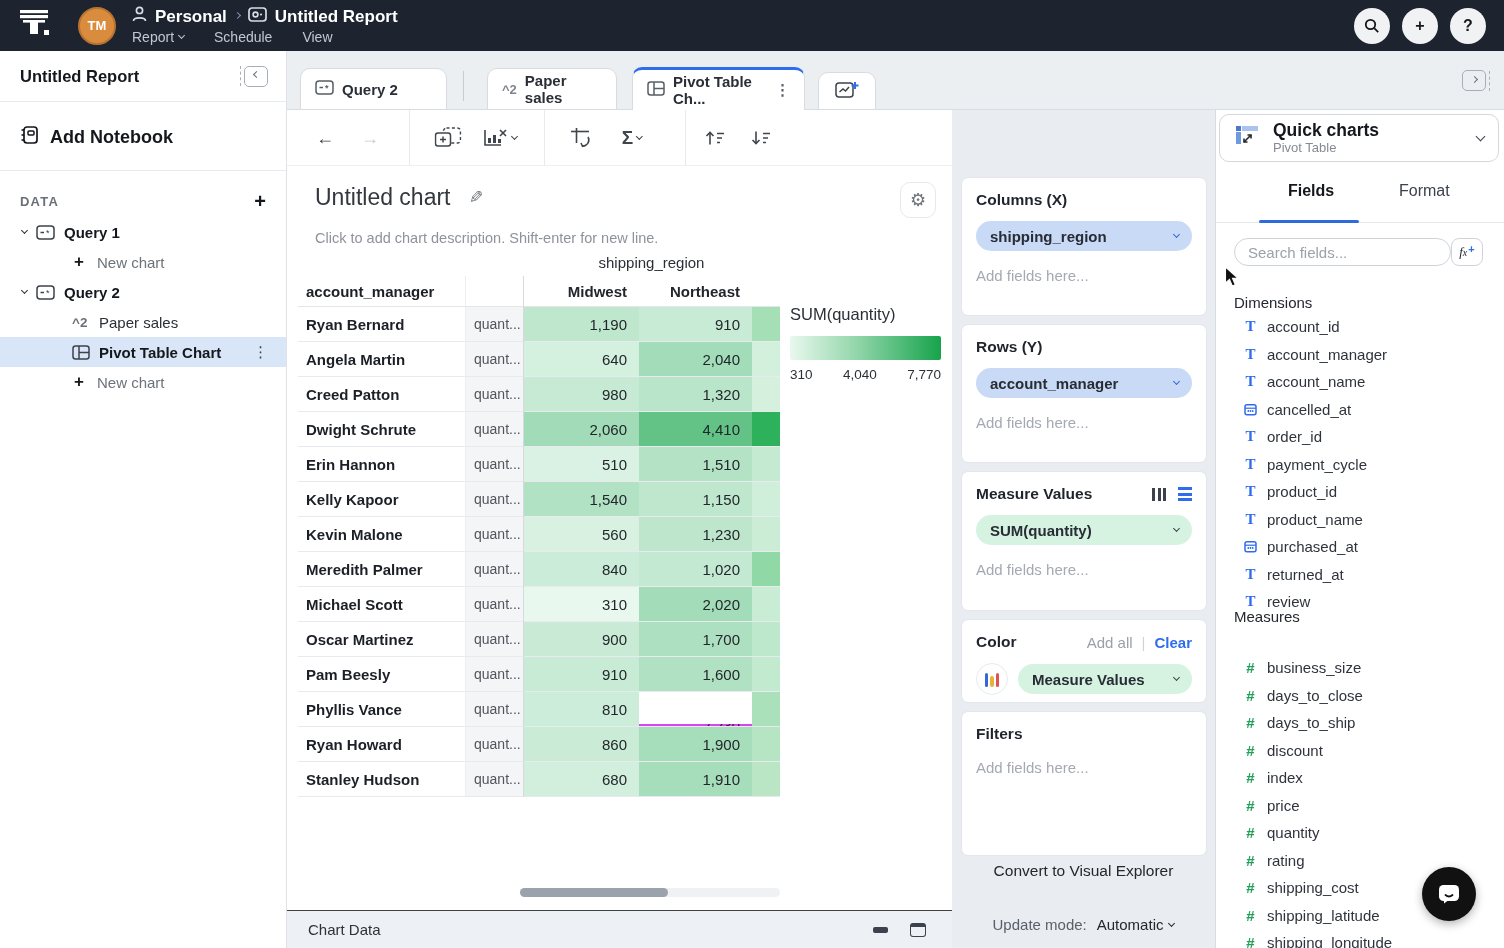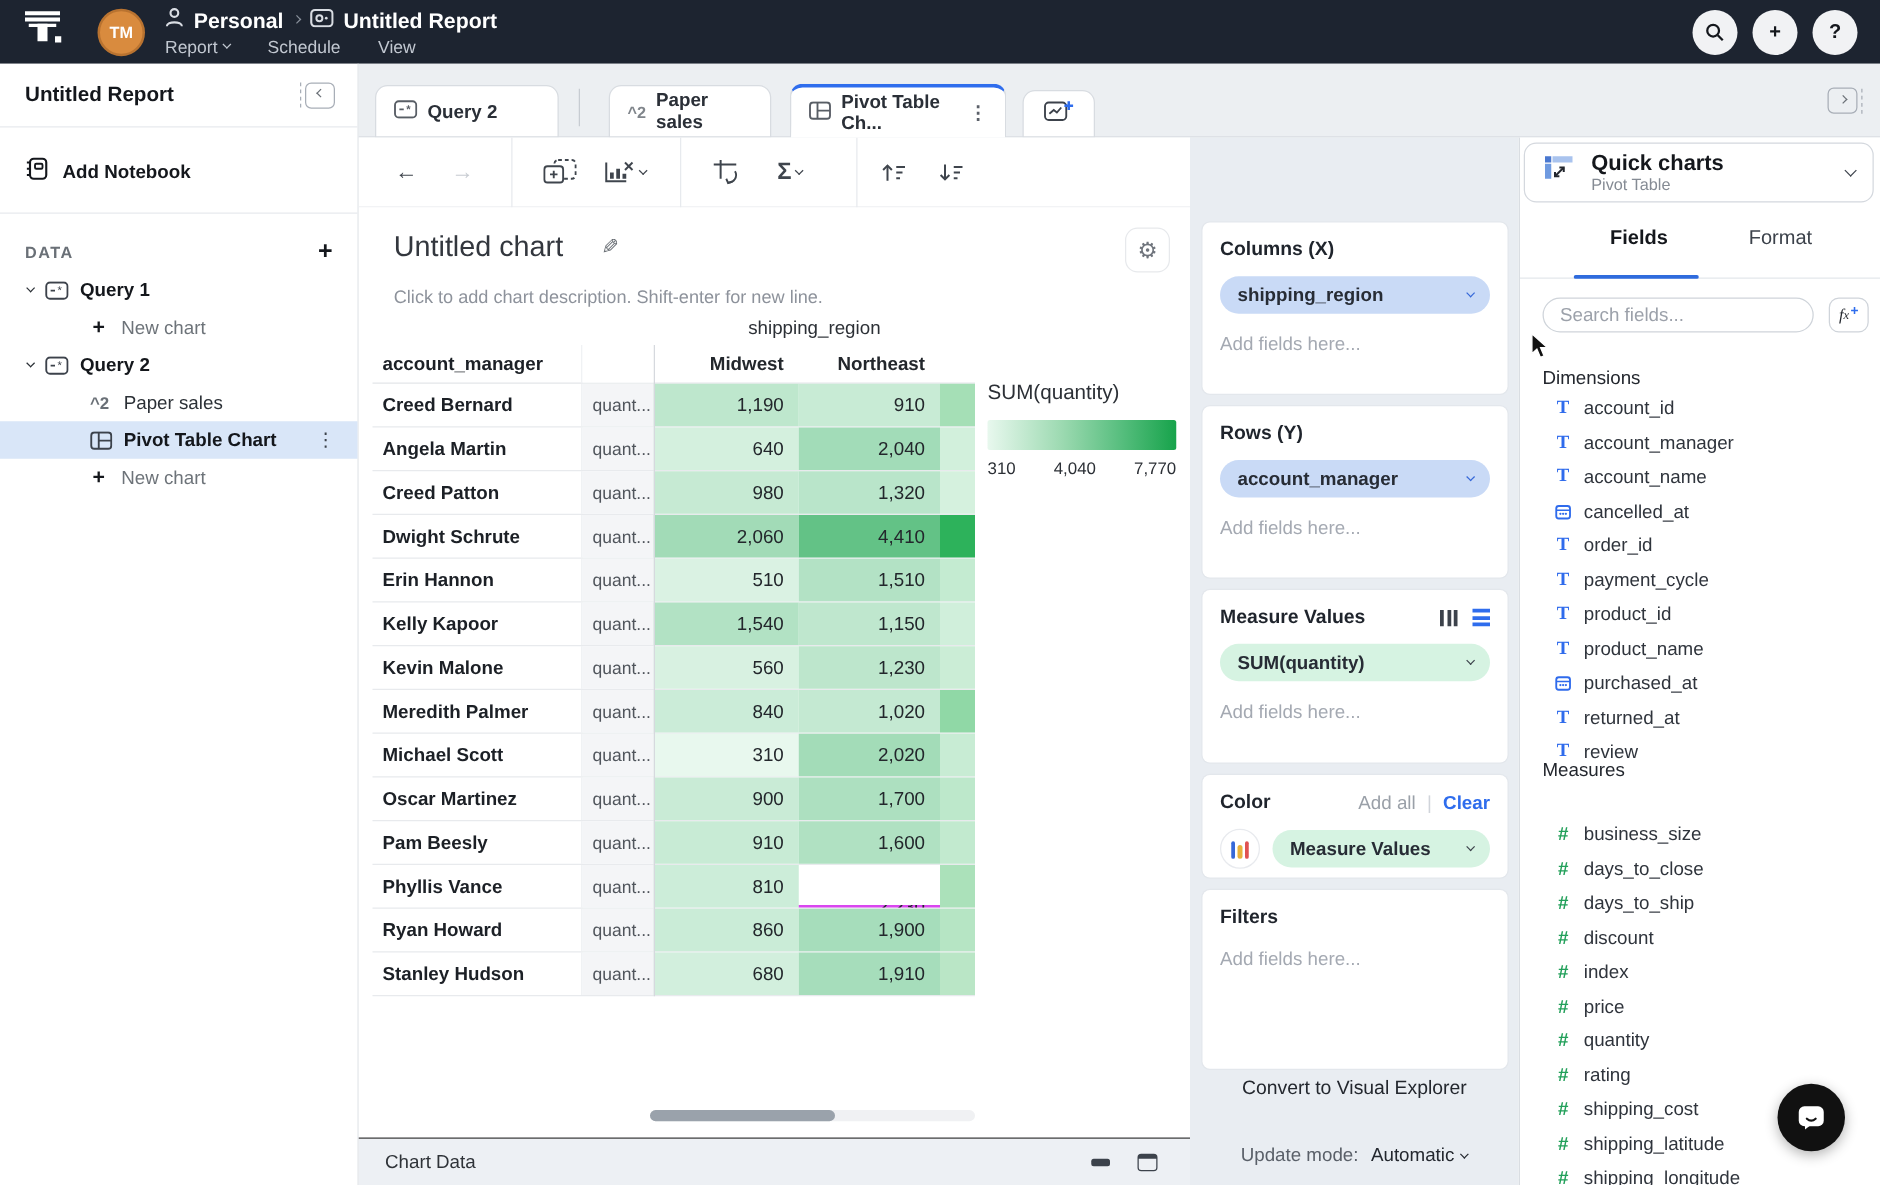--- a/index.html
+++ b/index.html
@@ -24,21 +24,21 @@
   .circle-btn { width:36px; height:36px; border-radius:50%; background:#f1f2f4; color:#14171c; display:flex; align-items:center; justify-content:center; font-weight:700; font-size:16px; cursor:pointer; }
 
   
   .sidebar { position:absolute; left:0; top:51px; width:287px; height:897px; background:#fff; border-right:1px solid #dfe3e8; }
   .sb-head { height:51px; border-bottom:1px solid #e7eaee; display:flex; align-items:center; justify-content:space-between; padding:0 18px 0 20px; }
   .sb-title { font-size:16.5px; font-weight:700; color:#14171c; }
   .panel-ic { display:flex; align-items:center; gap:3px; cursor:pointer; color:#6a7077; }
   .panel-ic .dash { width:0; height:20px; border-left:1.5px dashed #a8aeb7; }
   .panel-ic .box { width:24px; height:21px; border:1.5px solid #a8aeb7; border-radius:5px; display:flex; align-items:center; justify-content:center; }
   .sb-row { display:flex; align-items:center; gap:10px; padding:0 20px; height:34px; margin-top:18px; cursor:pointer; }
-  .sb-row .lbl { font-size:15px; font-weight:700; color:#14171c; }
+  .sb-row .lbl { font-size:18px; font-weight:700; color:#14171c; }
   .sb-div { height:1px; background:#e7eaee; margin:16px 0 0 0; }
   .data-row { display:flex; align-items:center; justify-content:space-between; padding:0 20px; margin-top:18px; height:24px; }
   .data-lbl { font-size:13px; font-weight:700; letter-spacing:1.2px; color:#6a7077; }
   .data-plus { font-size:20px; font-weight:700; color:#14171c; cursor:pointer; line-height:1; }
   .tree { margin-top:4px; }
   .trow { height:30px; display:flex; align-items:center; gap:9px; font-size:15px; color:#2b3036; cursor:pointer; padding-left:22px; }
   .trow.ind { padding-left:74px; }
   .trow b { font-weight:700; color:#14171c; }
   .trow.sel { background:#d9e6f8; }
   .trow .kebab { margin-left:auto; margin-right:18px; color:#3c424b; font-size:15px; letter-spacing:0; }
@@ -59,21 +59,21 @@
 
   
   .toolbar { position:absolute; left:287px; top:110px; width:665px; height:56px; background:#fff; border-bottom:1px solid #eef0f2; }
   .toolbar .tb { position:absolute; top:50%; transform:translate(-50%,-50%); display:flex; align-items:center; gap:4px; color:#3f454d; cursor:pointer; font-size:18px; }
   .toolbar .tb.dis { color:#c8ccd2; cursor:default; }
   .tb-div { position:absolute; top:0; height:56px; width:1px; background:#e7eaee; }
   .sigma { font-size:19px; font-weight:600; }
 
   
   .content { position:absolute; left:287px; top:166px; width:665px; height:744px; background:#fff; overflow:hidden; }
-  .chart-title-row { position:absolute; left:28px; top:18px; display:flex; align-items:center; gap:30px; }
+  .chart-title-row { position:absolute; left:28px; top:18px; display:flex; align-items:center; gap:18px; }
   .chart-title { font-size:23px; color:#33373e; }
   .pencil { color:#6b7076; font-size:17px; cursor:pointer; transform:scaleX(-1); }
   .gear-btn { position:absolute; left:613px; top:16px; width:36px; height:36px; border:1px solid #e7e9ec; border-radius:10px; display:flex; align-items:center; justify-content:center; color:#70757d; font-size:18px; cursor:pointer; }
   .chart-desc { position:absolute; left:28px; top:64px; font-size:14.5px; color:#8d929b; cursor:text; }
 
   .colgroup-lbl { position:absolute; left:236px; top:88px; width:257px; text-align:center; font-size:15px; color:#2c3036; }
   .pivot { position:absolute; left:11px; top:110px; width:482px; }
   .prow { display:grid; grid-template-columns:168px 57px 116px 113px 28px; height:35px; border-bottom:1px solid #e8eaed; }
   .prow.hd { height:31px; border-bottom:1px solid #e4e6e9; }
   .pcell { display:flex; align-items:center; font-size:15px; color:#23272c; overflow:hidden; white-space:nowrap; }
@@ -133,21 +133,21 @@
   .qc-box { position:absolute; left:3px; top:4px; width:280px; height:48px; border:1px solid #d4d8de; border-radius:10px; background:#fff; display:flex; align-items:center; padding:0 14px; gap:12px; cursor:pointer; }
   .qc-text { display:flex; flex-direction:column; line-height:1.15; }
   .qc-title { font-size:17.5px; font-weight:700; color:#14171c; }
   .qc-sub { font-size:13px; color:#858b94; }
   .qc-box .cv { margin-left:auto; color:#3c424b; }
   .ftabs { position:absolute; left:0; top:52px; width:289px; height:61px; border-bottom:1px solid #e4e7eb; }
   .ftab { position:absolute; top:20px; font-size:16px; cursor:pointer; }
   .ftab.fields-tab { left:72px; font-weight:700; color:#14171c; }
   .ftab.format-tab { left:183px; color:#3c424b; }
   .ftab-underline { position:absolute; left:43px; top:58px; width:100px; height:3px; background:#2f6bdd; border-radius:2px; }
-  .searchrow { position:absolute; left:18px; top:128px; display:flex; gap:12px; align-items:center; }
+  .searchrow { position:absolute; left:18px; top:128px; display:flex; gap:0; align-items:center; }
   .searchbox { width:217px; height:28px; border:1px solid #cfd4da; border-radius:14px; display:flex; align-items:center; padding:0 10px 0 13px; }
   .searchbox input { border:none; outline:none; flex:1; font-size:15px; color:#3c424b; font-family:"Liberation Sans",sans-serif; background:transparent; }
   .searchbox input::placeholder { color:#9ca1aa; }
   .fx-btn { width:32px; height:28px; border:1px solid #cfd4da; border-radius:8px; display:flex; align-items:center; justify-content:center; font-size:13px; cursor:pointer; font-family:"Liberation Serif",serif; font-style:italic; color:#23272e; }
   .fx-btn .plus { color:#2f6ded; font-style:normal; font-weight:700; font-size:11px; margin:-7px 0 0 1px; font-family:"Liberation Sans",sans-serif; }
   .flist-label { position:absolute; left:18px; font-size:15px; color:#23272e; }
   .dims-label { top:184px; }
   .meas-label { top:498px; }
   .flist { position:absolute; left:0; width:289px; }
   .dims-list { top:203px; }
@@ -404,21 +404,21 @@
     <div class="pivot">
       <div class="prow hd" id="pivot-head">
           <div class="pcell name hdr">account_manager</div>
           <div class="pcell meas" style="background:#fff;"></div>
           <div class="pcell num hdr">Midwest</div>
           <div class="pcell num hdr">Northeast</div>
           <div class="pcell"></div>
         </div>
       <div id="pivot-body">
           <div class="prow">
-            <div class="pcell name">Creed Bernard</div>
+            <div class="pcell name">Ryan Bernard</div>
             <div class="pcell meas">quant...</div>
             <div class="pcell num" style="background:rgb(190,231,205);">1,190</div>
             <div class="pcell num" style="background:rgb(200,235,213);">910</div>
             <div class="pcell" style="background:#a5dfb6;"></div>
           </div>
           <div class="prow">
             <div class="pcell name">Angela Martin</div>
             <div class="pcell meas">quant...</div>
             <div class="pcell num" style="background:rgb(212,240,222);">640</div>
             <div class="pcell num" style="background:rgb(162,220,184);">2,040</div>

